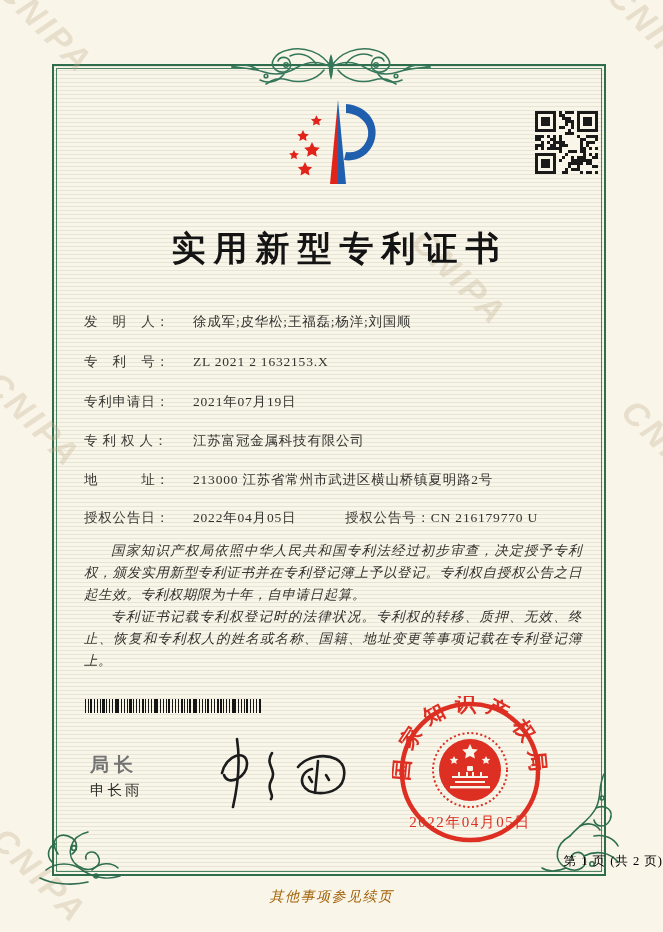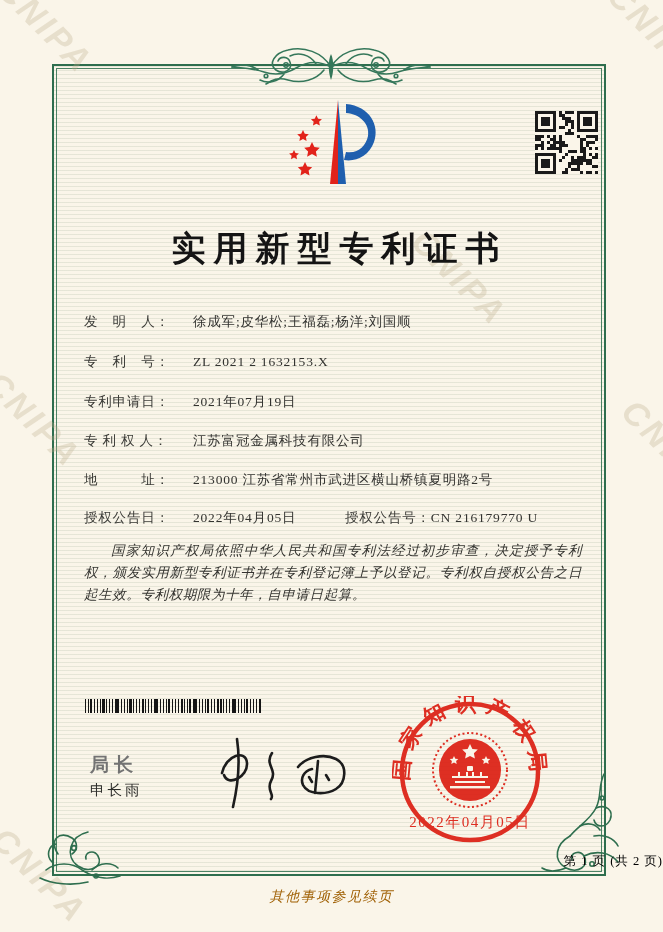--- a/index.html
+++ b/index.html
@@ -302,20 +302,21 @@
   </div>
   <div class="field" style="top:509px">
     <span class="f-label">授权公告日：</span><span class="f-value">2022年04月05日</span>
     <span class="grant-col2">
       <span>授权公告号：</span><span class="f-value">CN 216179770 U</span>
     </span>
   </div>
 
   <div class="paras">
     <p>国家知识产权局依照中华人民共和国专利法经过初步审查，决定授予专利权，颁发实用新型专利证书并在专利登记簿上予以登记。专利权自授权公告之日起生效。专利权期限为十年，自申请日起算。</p>
+    <p>专利证书记载专利权登记时的法律状况。专利权的转移、质押、无效、终止、恢复和专利权人的姓名或名称、国籍、地址变更等事项记载在专利登记簿上。</p>
   </div>
 
   <div class="barcode"></div>
 
   <div class="director-title">局长</div>
   <div class="director-name">申长雨</div>
 
   <svg class="signature" width="155" height="78" viewBox="0 0 155 78">
     <g stroke="#1c1c1c" stroke-width="2.6" fill="none" stroke-linecap="round" stroke-linejoin="round">
       <path d="M22,40 C26,22 46,16 47,30 C48,44 28,54 24,42"></path>

